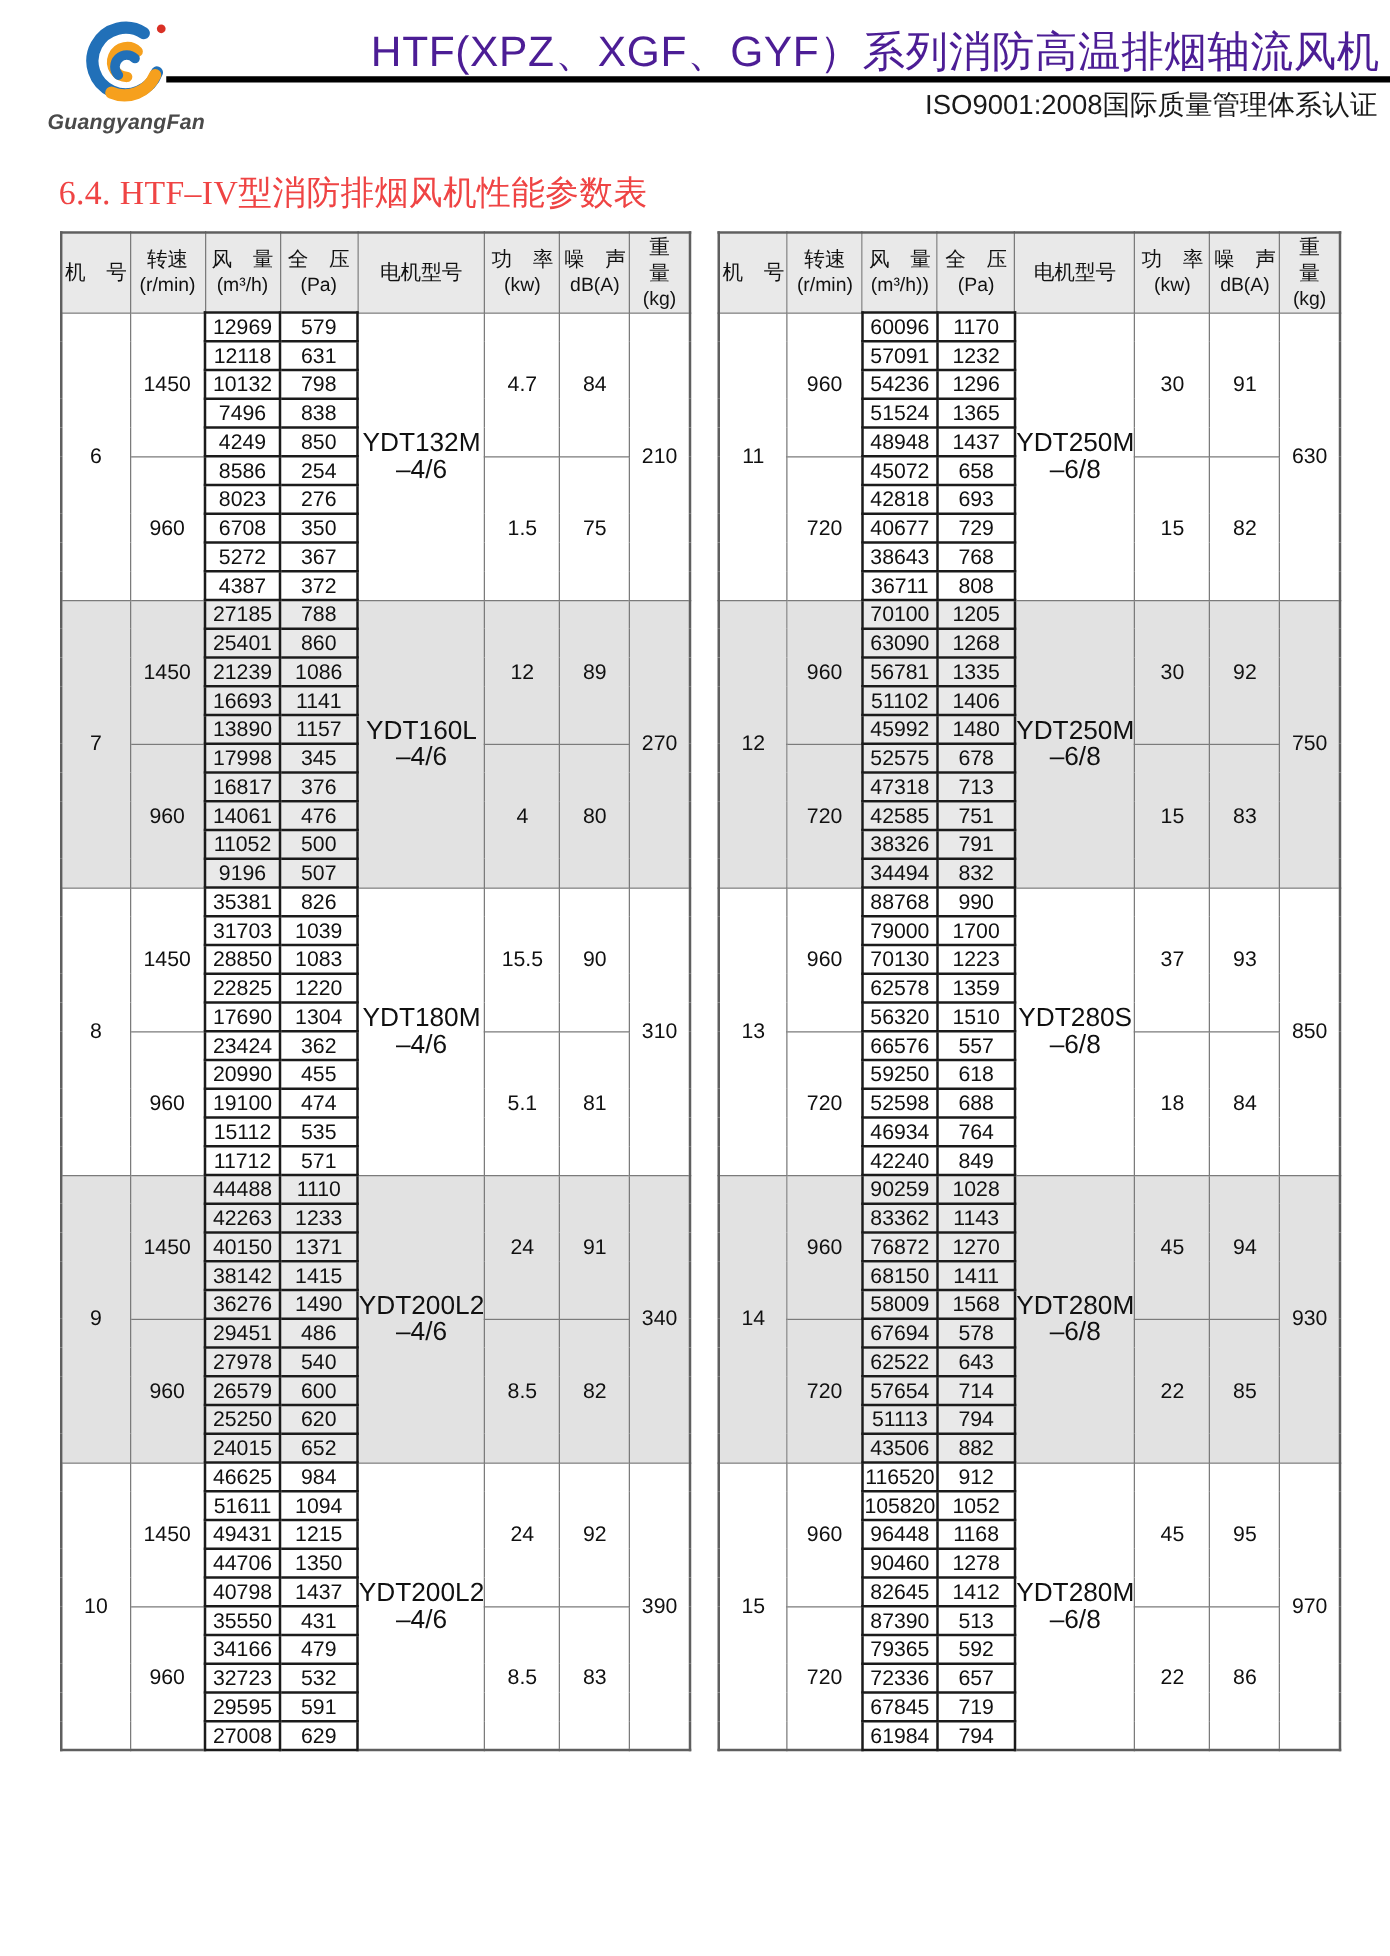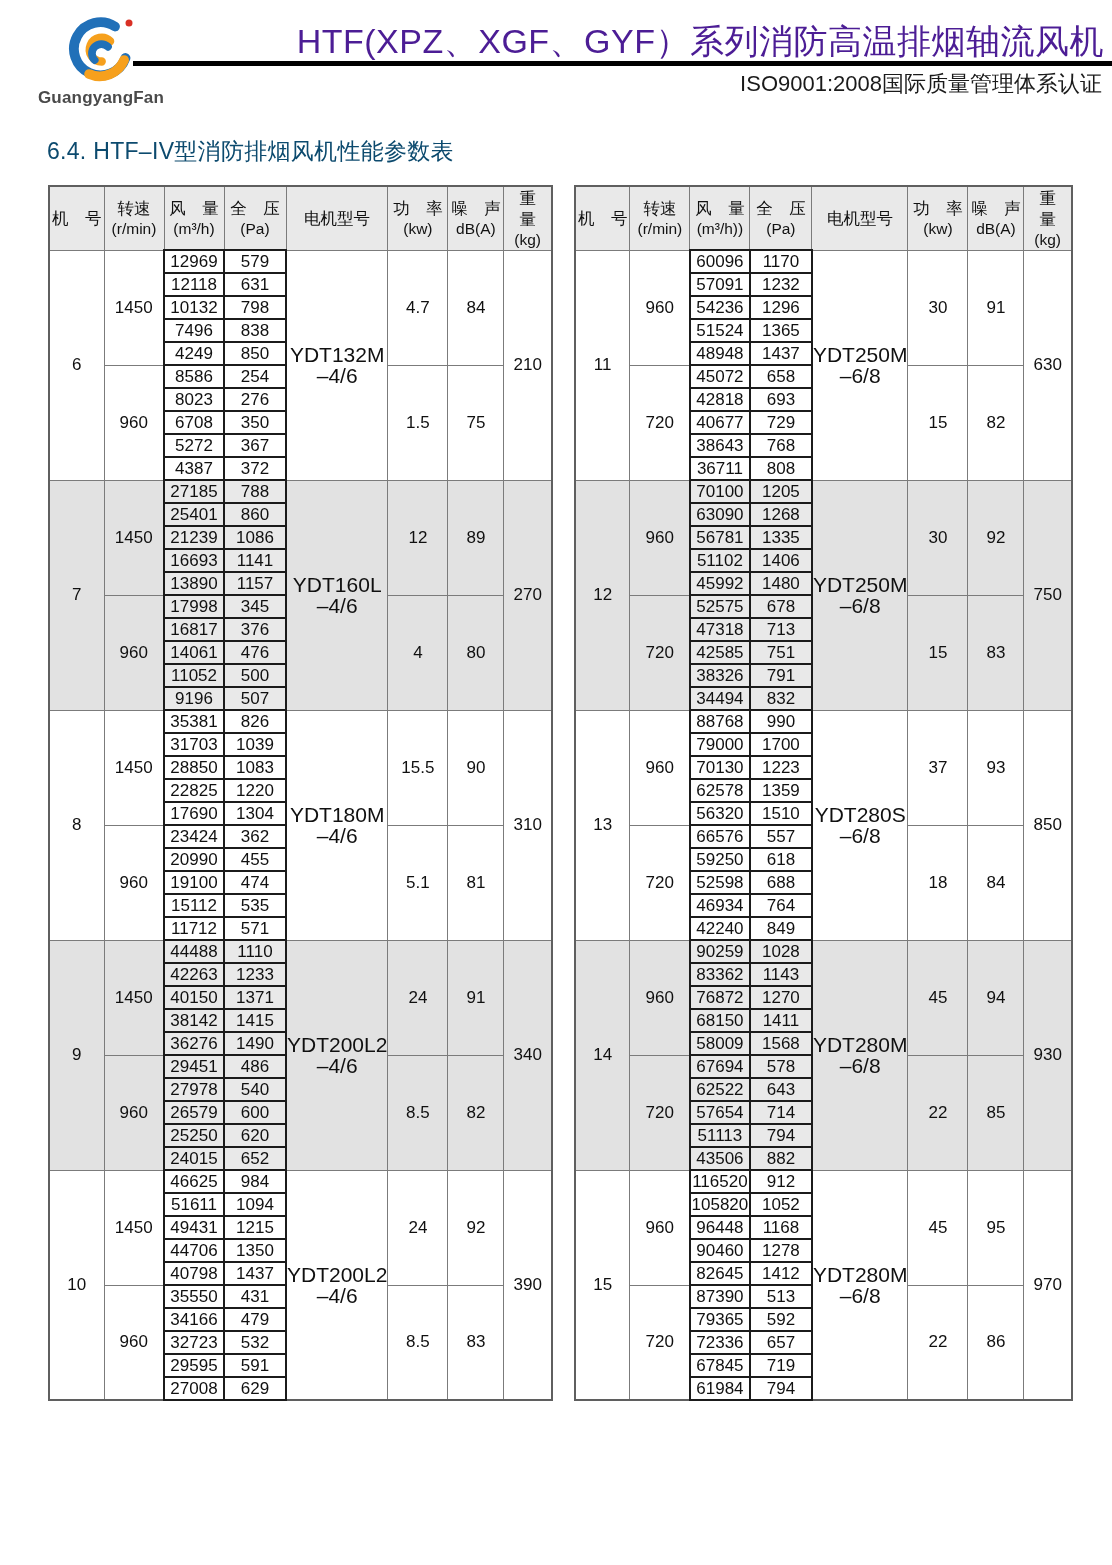--- a/index.html
+++ b/index.html
@@ -2,30 +2,30 @@
 <html><head>
 <meta charset="utf-8">
 <style>
   * { margin:0; padding:0; box-sizing:border-box; }
   html,body { background:#fff; }
   .page {
     position:relative; width:1112px; height:1565px; background:#ffffff;
     font-family:"Liberation Sans", sans-serif; color:#111; overflow:hidden;
   }
   
-  .logo { position:absolute; left:34px; top:12px; width:134px; text-align:center; }
+  .logo { position:absolute; left:34px; top:12px; width:134px; text-align:center;font-style:italic; }
   .logo svg { display:block; margin:4px auto 2px auto; }
   .logo-text { font-size:17px; font-weight:bold; color:#4a4a4a; letter-spacing:0.2px; }
   .title {
     position:absolute; top:19px; right:8px; font-size:34px; color:#4c1d95;
     white-space:nowrap; letter-spacing:0.5px;
   }
   .title-rule { position:absolute; left:133px; right:0; top:61px; height:5px; background:#000; }
   .subtitle { position:absolute; top:69px; right:10px; font-size:22px; color:#1a1a1a; }
-  .section-title { position:absolute; left:47px; top:136px; font-size:23px; color:#0c4a6e; letter-spacing:0.3px; }
+  .section-title { position:absolute; left:47px; top:136px; font-size:27px; color:#ef4444; letter-spacing:0.3px;font-family:Liberation Serif, serif; }
   .page-number { position:absolute; left:4px; top:1592px; font-size:24px; color:#222; }
 
   
   .tables { position:absolute; left:48px; top:185px; display:flex; gap:21px; }
   table.spec {
     border-collapse:collapse; table-layout:fixed; background:#fff;
     border:2px solid #5f5f5f;
   }
   .spec th, .spec td {
     border:1px solid #7b7b7b; text-align:center; vertical-align:middle;

